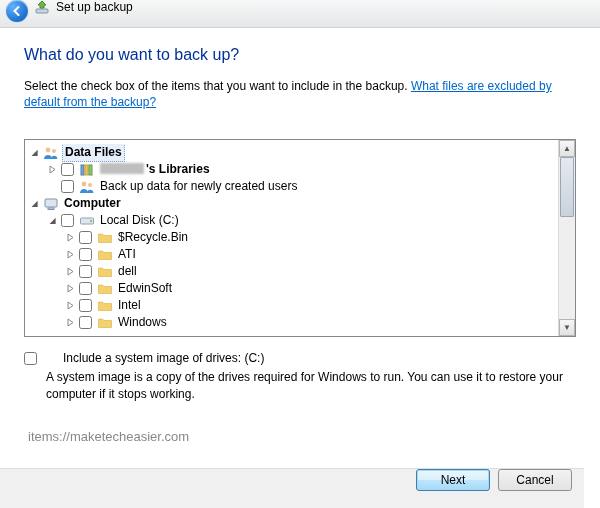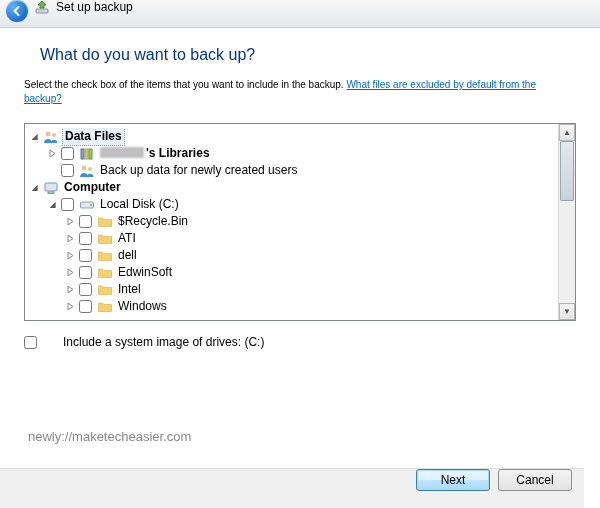--- a/index.html
+++ b/index.html
@@ -34,26 +34,26 @@
     display: flex; align-items: center; justify-content: center;
   }
   .titlebar-text { font-size: 12px; color: #000; }
 
   .content {
     padding: 14px 24px 0 24px;
     position: relative;
     height: 440px;
   }
   h1 {
-    margin: 4px 0 14px 16px;
+    margin: 4px 0 14px 0;
     font-size: 16px;
     font-weight: normal;
     color: #003399;
   }
-  .instruction { font-size: 10px; margin-bottom: 18px; line-height: 1.35; }
+  .instruction { font-size: 12px; margin-bottom: 29px; line-height: 1.35; }
   a.link { color: #0066cc; text-decoration: underline; cursor: pointer; }
 
   .tree-box {
     border: 1px solid #828790;
     height: 198px;
     position: relative;
     background: #fff;
     padding: 4px 0 4px 4px;
     overflow: hidden;
   }
@@ -372,20 +372,21 @@
         <div class="sb-thumb"></div>
       </div>
       <div class="sb-btn">▼</div>
     </div>
   </div>
 
   <div class="footer-opt">
     <input type="checkbox" class="chk" style="">
     <span>Include a system image of drives: (C:)</span>
   </div>
-
-  <div class="watermark">newly://maketecheasier.com</div>
+  <p class="footer-desc">A system image is a copy of the drives required for Windows to run. You can use it to restore your computer if it stops working.</p>
+
+  <div class="watermark">items://maketecheasier.com</div>
 </div>
 
 <div class="button-row">
   <button class="btn default">Next</button>
   <button class="btn">Cancel</button>
 </div>
 
 </body></html>

